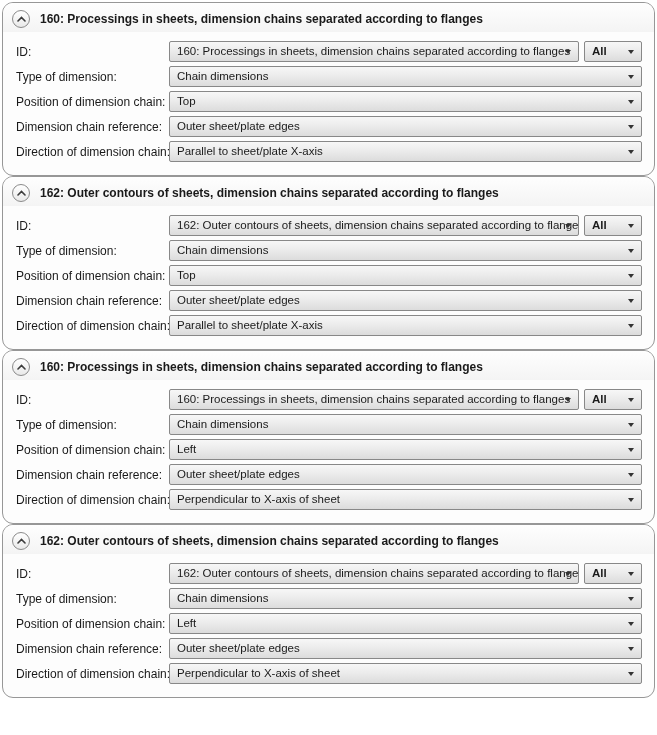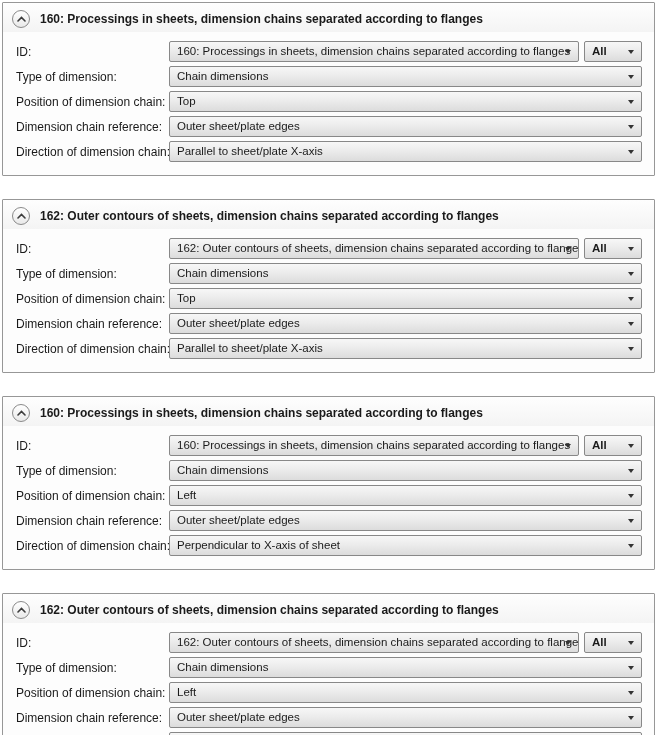--- a/index.html
+++ b/index.html
@@ -7,23 +7,23 @@
   body {
     width: 657px;
     background: #ffffff;
     font-family: "Liberation Sans", sans-serif;
     color: #1a1a1a;
   }
   .page { padding: 2px 2px 4px 2px; }
 
   .panel {
     border: 1px solid #979797;
-    border-radius: 1px;
+    border-radius: 11px;
     background: #fdfdfd;
-    margin-bottom: 23px;
+    margin-bottom: 0;
     overflow: hidden;
   }
   .panel-header {
     display: flex;
     align-items: center;
     gap: 10px;
     padding: 7px 10px 4px 9px;
     background: linear-gradient(#fefefe, #f4f4f4);
   }
   .collapse-btn {

